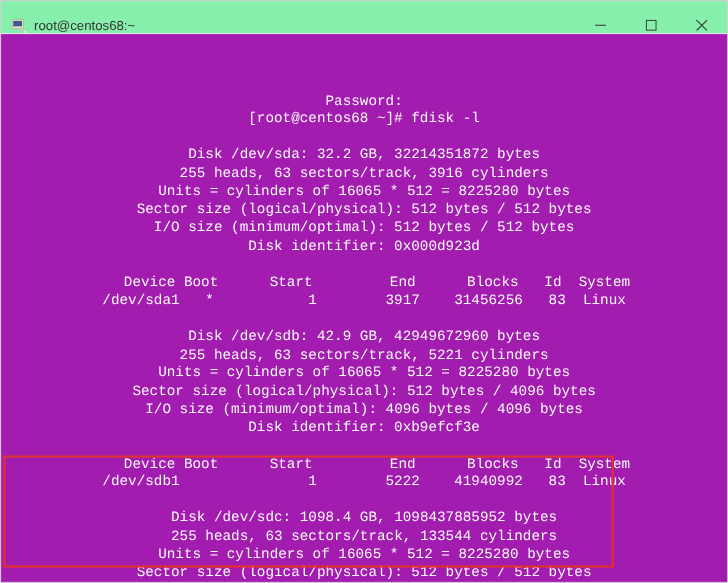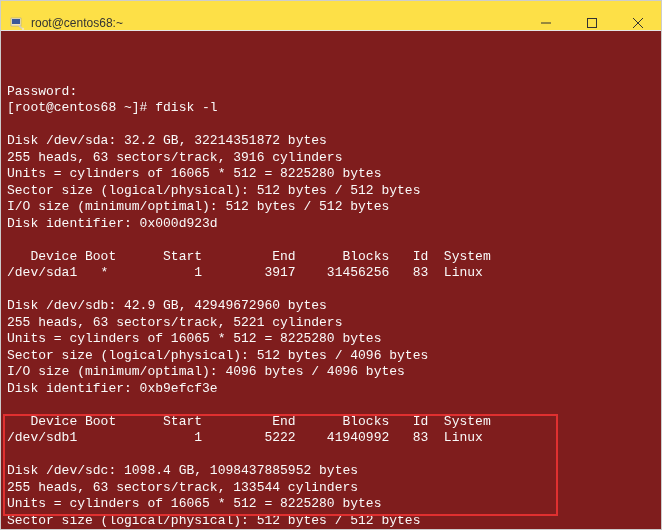--- a/index.html
+++ b/index.html
@@ -12,21 +12,21 @@
     }
     .window {
       width: 100%;
       height: 100%;
       border: 1px solid #ccc;
       display: flex;
       flex-direction: column;
     }
     .titlebar {
       height: 30px;
-      background: #fde047;
+      background: #86efac;
       display: flex;
       align-items: center;
       padding: 14px 0 0 8px;
       border-bottom: 1px solid #e5e5e5;
     }
     .app-icon {
       width: 16px;
       height: 16px;
       margin-right: 6px;
       display: flex;
@@ -44,29 +44,30 @@
     .win-btn {
       width: 46px;
       height: 30px;
       display: flex;
       align-items: center;
       justify-content: center;
       color: #333;
     }
     .terminal {
       flex: 1;
-      background: #7f1d1d;
+      background: #a21caf;
       color: #fafafa;
       font-family: "Consolas", "Courier New", monospace;
       font-size: 13px;
       line-height: 16.5px;
       padding: 3px 6px;
       white-space: pre;
       overflow: hidden;
       position: relative;
+      text-align: center;
     }
     .hl-box {
       position: absolute;
       border: 2px solid #e03030;
       pointer-events: none;
     }
   </style>
 </head>
 <body>
 

